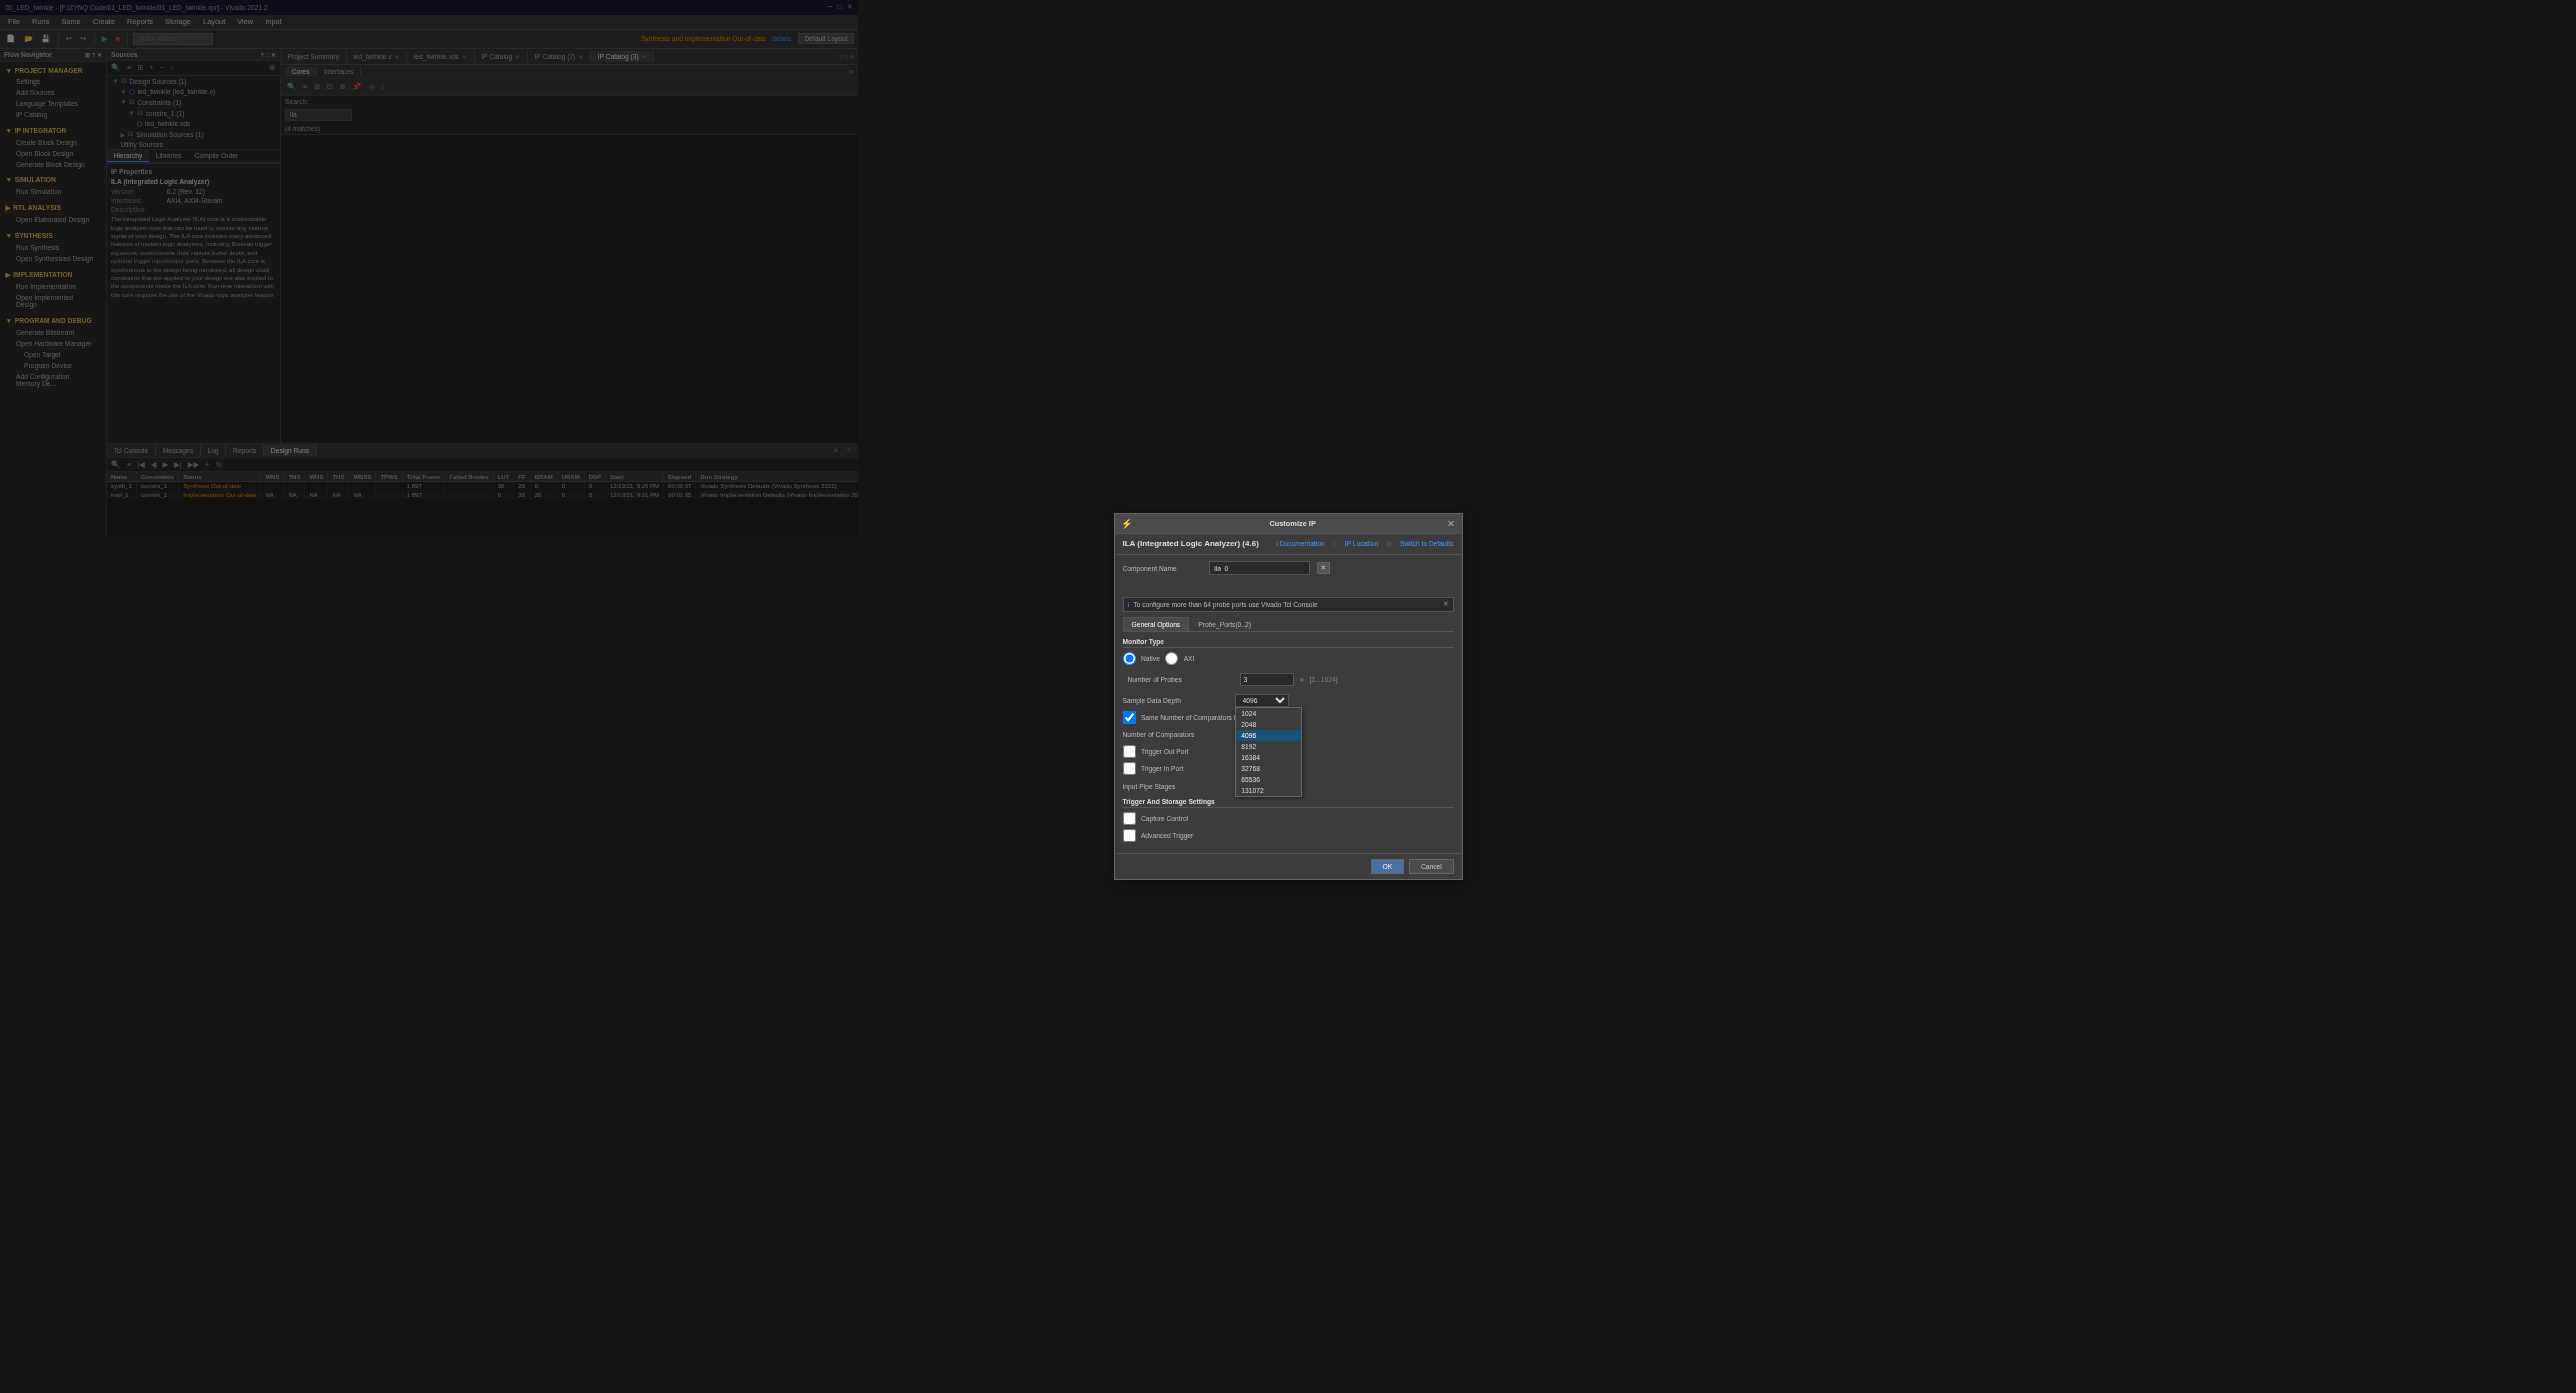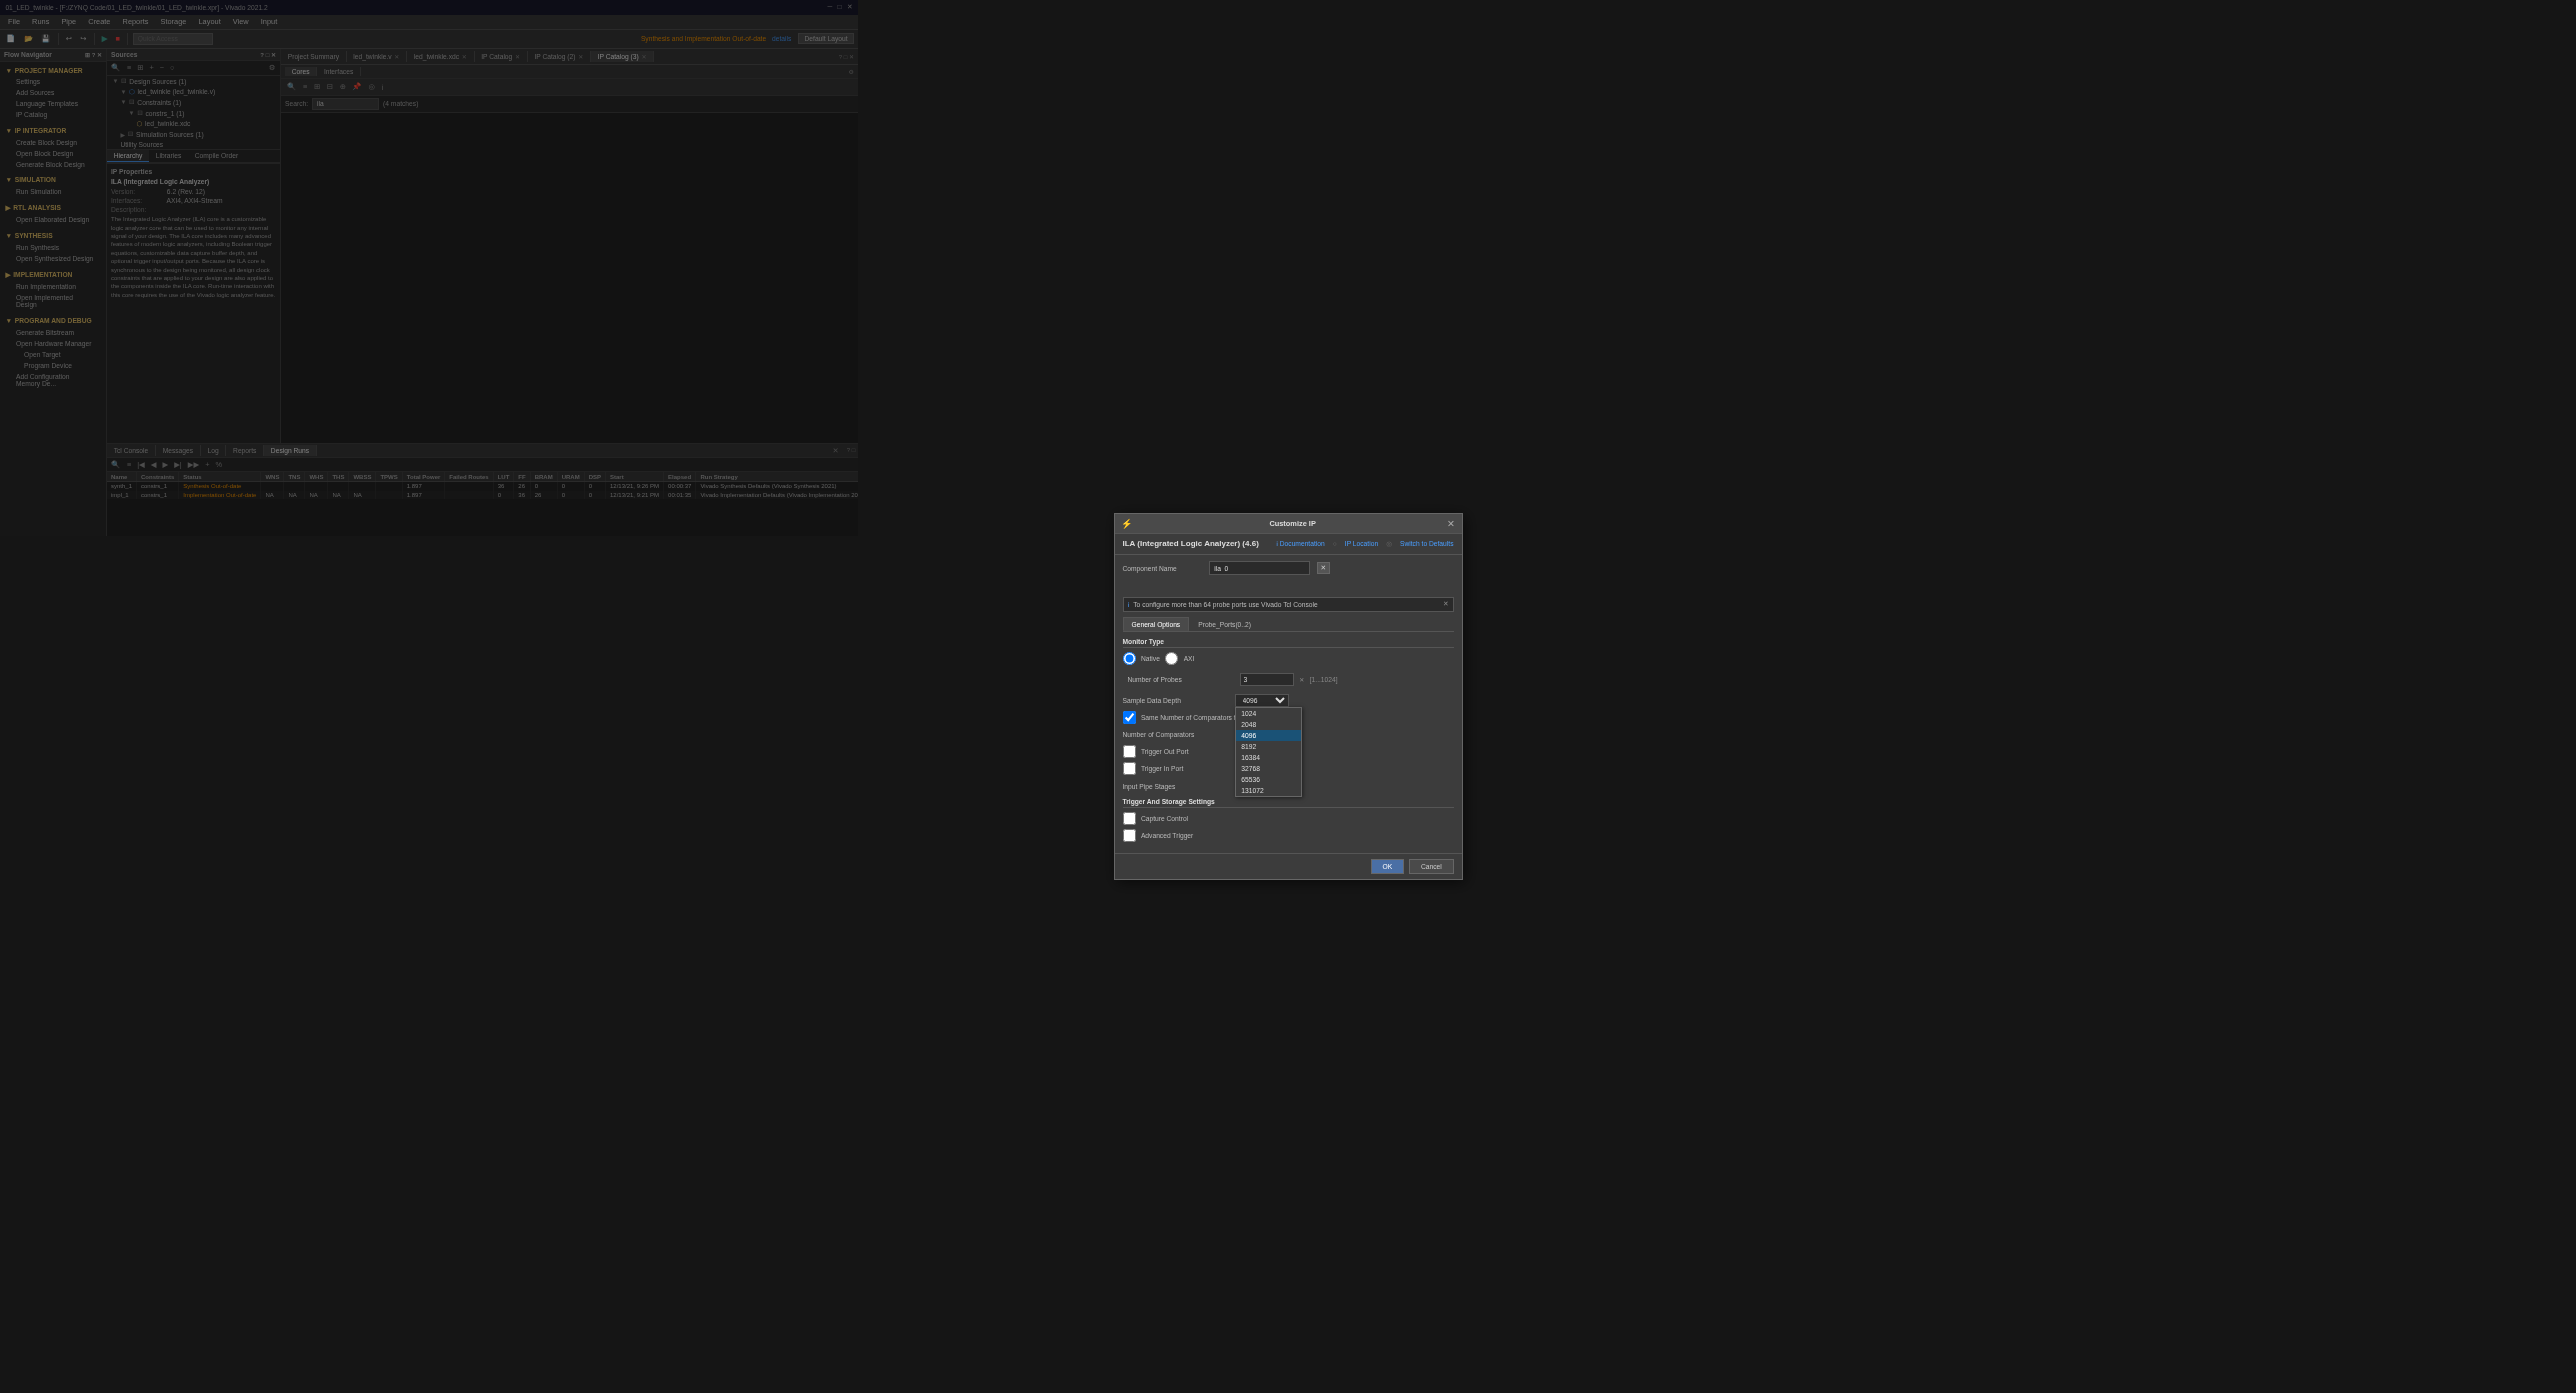--- a/index.html
+++ b/index.html
@@ -57,21 +57,21 @@
     .prop-row { margin-bottom: 2px; color: #bbb; font-size: 6.7px; }
     .prop-label { color: #888; display: inline-block; width: 54px; }
     .prop-desc { color: #aaa; font-size: 6px; line-height: 1.4; margin-top: 2.7px; }
 
     
     #right-panel { flex: 1; display: flex; flex-direction: column; overflow: hidden; }
 
     
     #ip-catalog-content { flex: 1; background: #2d2d2d; display: flex; flex-direction: column; overflow: hidden; }
     .ip-toolbar { display: flex; align-items: center; padding: 2px 4px; gap: 2.7px; border-bottom: 0.7px solid #444; background: #3a3a3a; }
-    .ip-search-bar { display: flex; align-items: center; padding: 2px 4px; gap: 4px; border-bottom: 0.7px solid #444; background: #2d2d2d; }
+    .ip-search-bar { display: flex; padding: 2px 4px; gap: 4px; border-bottom: 0.7px solid #444; background: #2d2d2d; flex-direction: column; }
     .ip-search-input { background: #444; border: 0.7px solid #555; color: #ddd; padding: 1.3px 4px; font-size: 6.7px; height: 12px; width: 67px; }
     .ip-matches { font-size: 6.7px; color: #aaa; }
 
     
     #bottom-panel { height: 94px; background: #252525; border-top: 0.7px solid #444; display: flex; flex-direction: column; flex-shrink: 0; }
     .bottom-tab-bar { background: #3a3a3a; display: flex; align-items: center; border-bottom: 0.7px solid #444; height: 14.8px; }
     .bottom-tab { padding: 2px 6.7px; font-size: 6.7px; color: #bbb; cursor: pointer; border-right: 0.7px solid #555; }
     .bottom-tab.active { background: #4a4a4a; color: #fff; }
     .bottom-toolbar { display: flex; align-items: center; padding: 1.3px 2.7px; gap: 2px; border-bottom: 0.7px solid #444; background: #2d2d2d; }
     #design-runs-table { overflow-x: auto; flex: 1; }
@@ -136,21 +136,21 @@
   <div class="win-controls">
     <span>─</span>
     <span>□</span>
     <span>✕</span>
   </div>
 </div>
 
 <div id="menubar">
   <span class="menu-item">File</span>
   <span class="menu-item">Runs</span>
-  <span class="menu-item">Pipe</span>
+  <span class="menu-item">Same</span>
   <span class="menu-item">Create</span>
   <span class="menu-item">Reports</span>
   <span class="menu-item">Storage</span>
   <span class="menu-item">Layout</span>
   <span class="menu-item">View</span>
   <span class="menu-item">Input</span>
 </div>
 
 <div id="toolbar">
   <button class="toolbar-btn">📄</button>

